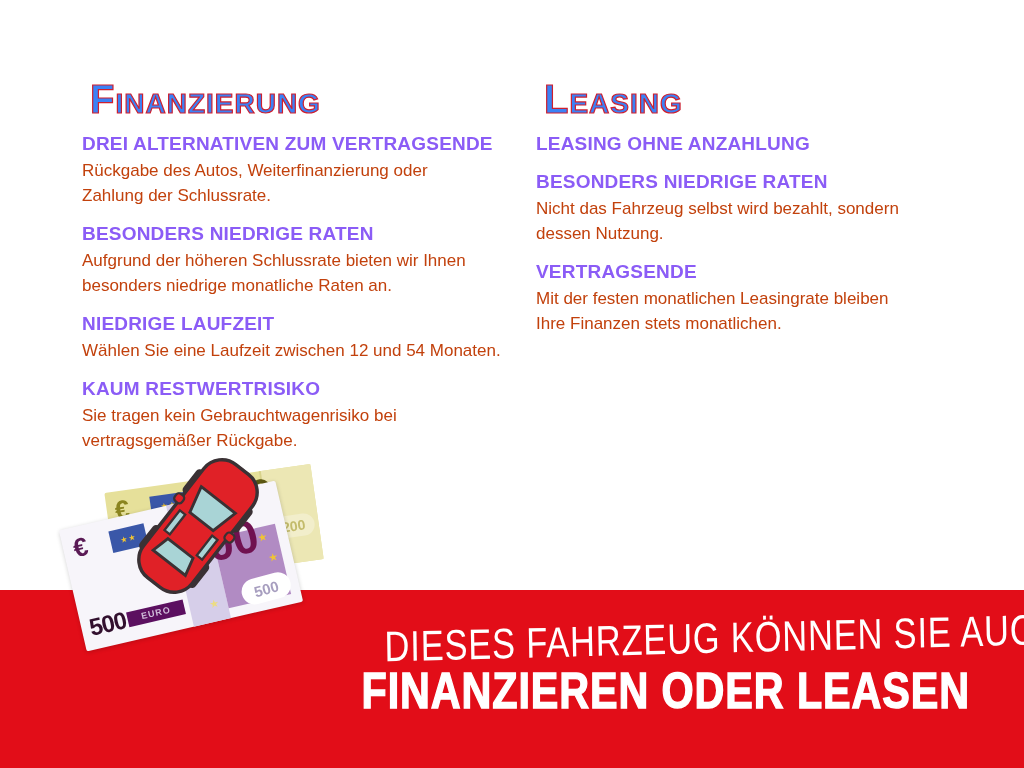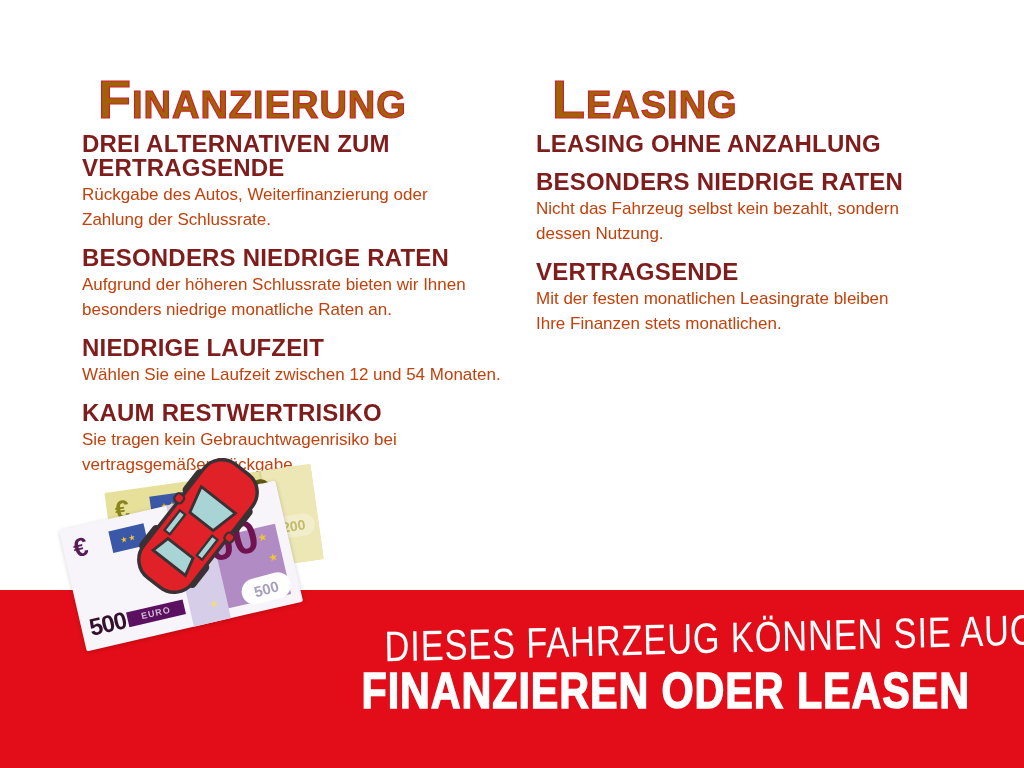--- a/index.html
+++ b/index.html
@@ -8,29 +8,29 @@
     background:#ffffff;
     font-family:"Liberation Sans", sans-serif;
   }
   .stage{position:absolute;inset:0;width:1024px;height:768px;}
 
   
   .col{position:absolute;top:76px;}
   .col-left{left:82px;width:450px;}
   .col-right{left:536px;width:440px;}
   .col-title{
-    font-size:54px;line-height:46px;font-weight:bold;
+    font-size:40px;line-height:46px;font-weight:bold;
     font-variant:small-caps;letter-spacing:1px;
-    color:#a16207;-webkit-text-stroke:1.2px #cf1f2e;
-    margin:0 0 10px 16px;
+    color:#3b82f6;-webkit-text-stroke:1.2px #cf1f2e;
+    margin:0 0 10px 8px;
   }
   .section{margin:0 0 14px 0;}
   .section h3{
-    margin:0 0 2px 0;font-size:24px;line-height:24px;font-weight:bold;
-    color:#7f1d1d;letter-spacing:.2px;
+    margin:0 0 2px 0;font-size:19px;line-height:24px;font-weight:bold;
+    color:#8b5cf6;letter-spacing:.2px;
   }
   .section p{
     margin:0;font-size:17px;line-height:25px;color:#c2410c;
     white-space:pre-line;
   }
 
   
   .banner{
     position:absolute;left:0;top:590px;width:1024px;height:178px;
     background:#e20d18;
@@ -130,21 +130,21 @@
   </div>
 
   <div class="col col-right">
     <h1 class="col-title">Leasing</h1>
 
     <div class="section">
       <h3>LEASING OHNE ANZAHLUNG</h3>
     </div>
     <div class="section">
       <h3>BESONDERS NIEDRIGE RATEN</h3>
-      <p>Nicht das Fahrzeug selbst kein bezahlt, sondern
+      <p>Nicht das Fahrzeug selbst wird bezahlt, sondern
 dessen Nutzung.</p>
     </div>
     <div class="section">
       <h3>VERTRAGSENDE</h3>
       <p>Mit der festen monatlichen Leasingrate bleiben
 Ihre Finanzen stets monatlichen.</p>
     </div>
   </div>
 
   <div class="illustration">

